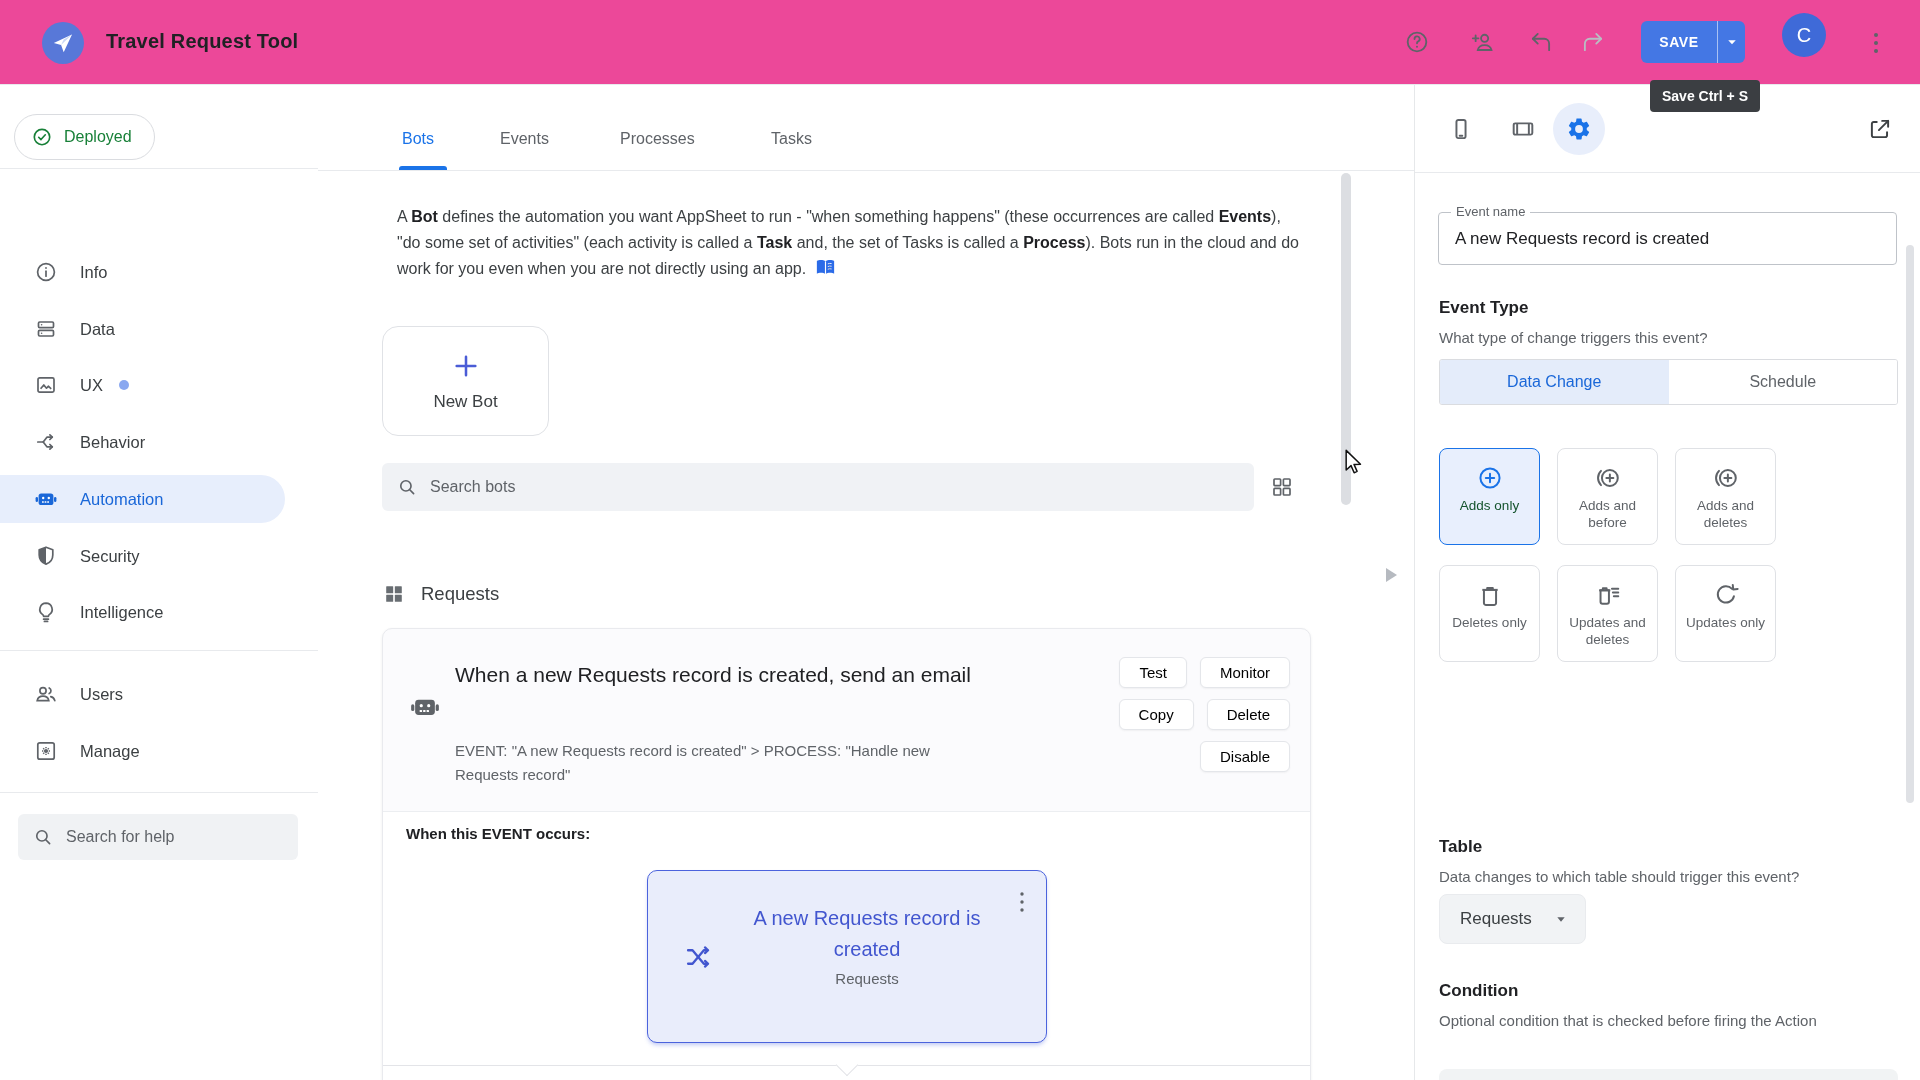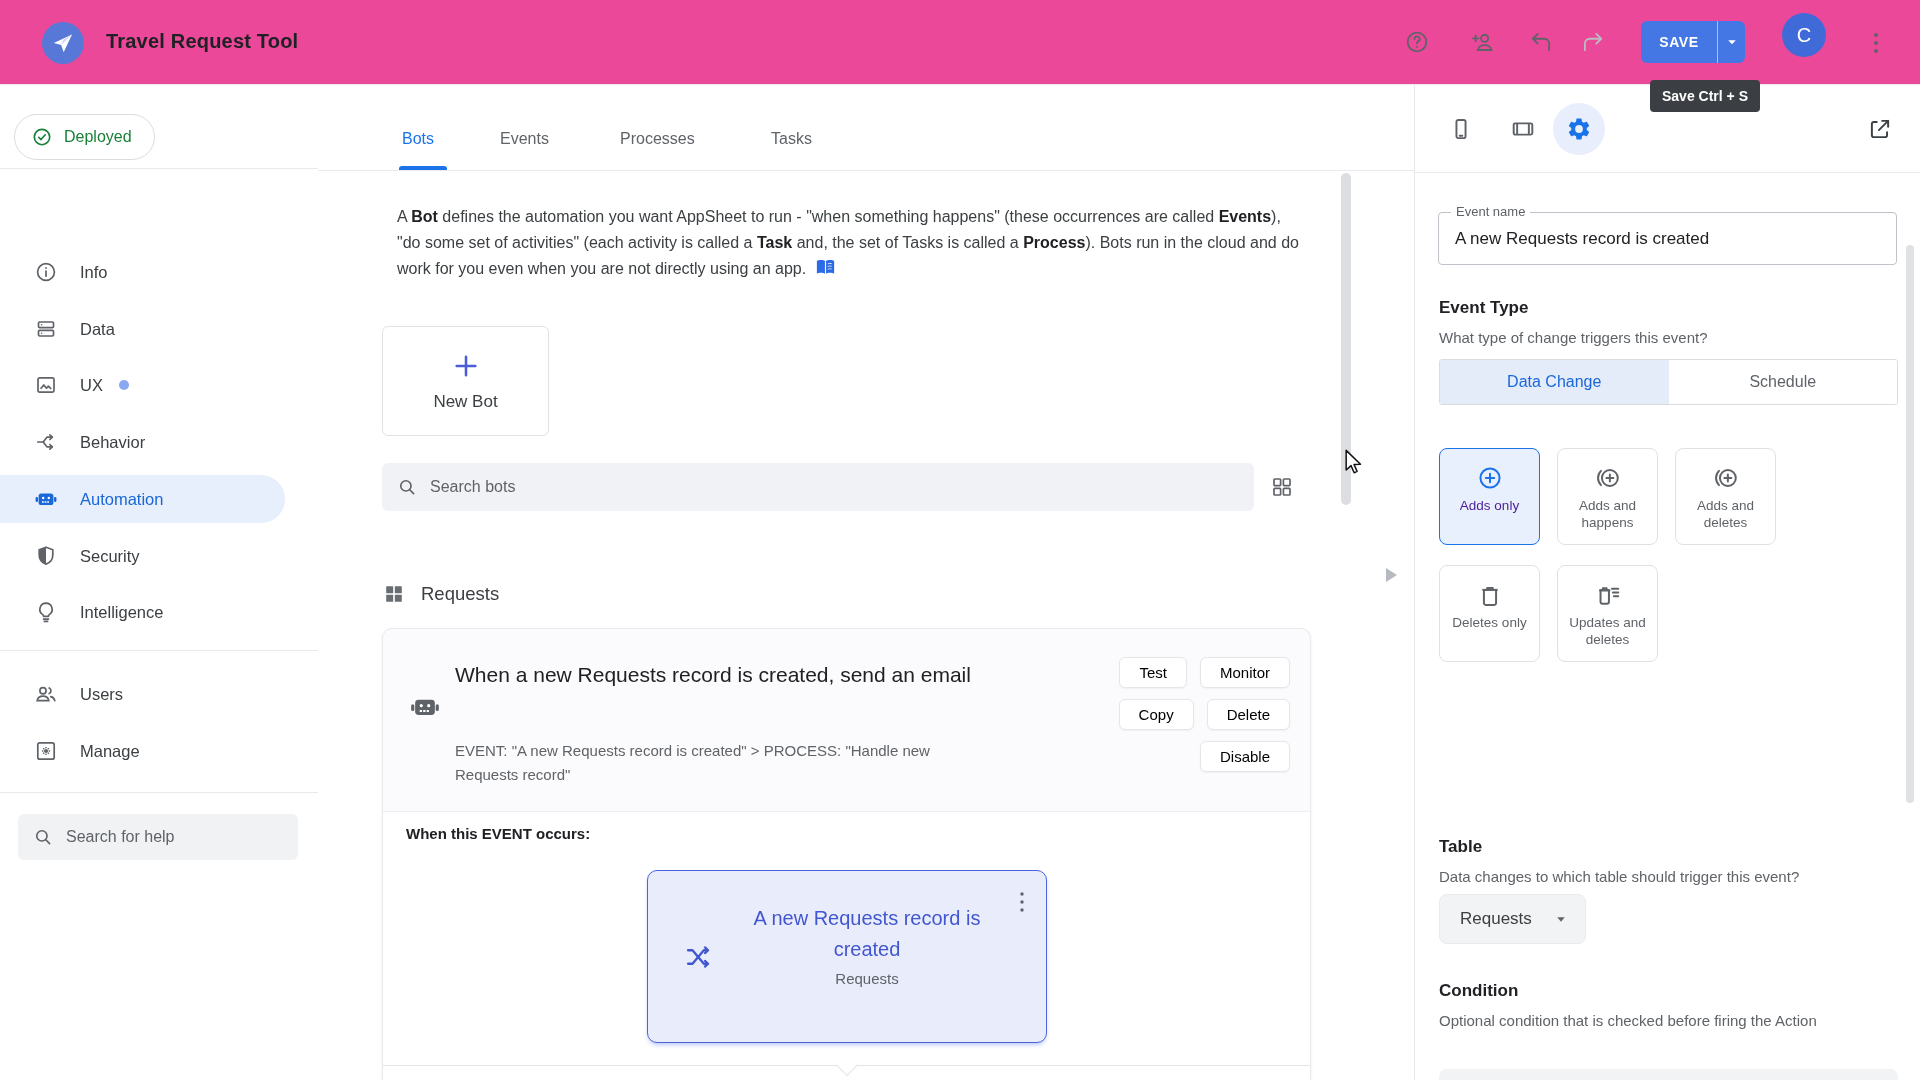--- a/index.html
+++ b/index.html
@@ -47,21 +47,21 @@
   
   .main { position:absolute; left:318px; top:85px; width:1096px; bottom:0; background:#fff; overflow:hidden; }
   .tab { position:absolute; top:45px; font-size:16px; color:#5f6368; cursor:pointer; }
   .tab.active { color:#1a73e8; font-weight:500; }
   .tab-underline { position:absolute; left:81px; top:81px; width:48px; height:4px; background:#1a73e8; border-radius:3px 3px 0 0; }
   .tabs-divider { position:absolute; left:0; top:85px; width:1096px; height:1px; background:#e8eaed; }
   .desc { position:absolute; left:79px; top:119px; width:910px; font-size:16px; line-height:26px; color:#3c4043; }
   .desc b { color:#202124; }
   .book-ic { display:inline-block; vertical-align:-5px; margin-left:8px; cursor:pointer; }
   .newbot { position:absolute; left:64px; top:241px; width:167px; height:110px; border:1px solid #e0e2e6;
-    border-radius:6px; background:#fff; display:flex; flex-direction:column; align-items:center;
+    border-radius:16px; background:#fff; display:flex; flex-direction:column; align-items:center;
     justify-content:center; gap:10px; cursor:pointer; }
   .newbot .nb-lbl { font-size:17px; color:#3c4043; }
   .searchbots { position:absolute; left:64px; top:378px; width:872px; height:48px; background:#f0f2f5;
     border-radius:6px; display:flex; align-items:center; padding:0 14px; gap:12px; }
   .searchbots input { border:none; outline:none; background:transparent; font-size:16px; color:#3c4043; width:700px;
     font-family:"Liberation Sans","DejaVu Sans",sans-serif; }
   .searchbots input::placeholder { color:#5f6368; }
   .gridview { position:absolute; left:952px; top:390px; width:24px; height:24px; cursor:pointer; }
   .sect-head { position:absolute; left:65px; top:498px; display:flex; align-items:center; gap:16px; }
   .sect-head .sh-lbl { font-size:18.5px; color:#3c4043; }
@@ -114,21 +114,21 @@
     border-radius:3px; display:flex; overflow:hidden; }
   .tg { flex:1; display:flex; align-items:center; justify-content:center; font-size:16px; cursor:pointer; }
   .tg.on { background:#e4ecfa; color:#1a67d8; font-weight:500; }
   .tg.off { background:#fff; color:#5f6368; }
   .optgrid { position:absolute; left:24px; top:363px; width:459px; display:grid;
     grid-template-columns:repeat(3,101px); grid-auto-rows:97px; column-gap:17px; row-gap:20px; }
   .opt { border:1px solid #dfe1e5; border-radius:8px; background:#fff; display:flex; flex-direction:column;
     align-items:center; cursor:pointer; padding-top:15px; }
   .opt .olbl { margin-top:5px; font-size:13.5px; line-height:17px; color:#5f6368; text-align:center; padding:0 4px; }
   .opt.sel { border:1.5px solid #1a73e8; background:#e8effd; }
-  .opt.sel .olbl { color:#4c1d95; }
+  .opt.sel .olbl { color:#14532d; }
   .tbl-select { position:absolute; left:24px; top:809px; width:147px; height:50px; background:#f1f3f5;
     border:1px solid #e9ebee; border-radius:8px; display:flex; align-items:center; padding:0 16px 0 20px;
     justify-content:space-between; cursor:pointer; }
   .tbl-select .tval { font-size:17px; color:#3c4043; }
   .cond-input { position:absolute; left:24px; top:984px; width:459px; height:40px; background:#f1f3f4; border-radius:8px; }
 </style>
 </head>
 <body>
 
 <div id="app">
@@ -503,21 +503,21 @@
         <span class="olbl">Adds only</span>
       </div>
       <div class="opt">
         <span>
             <svg width="28" height="28" viewBox="0 0 24 24" fill="none" stroke="#5f6368" stroke-width="1.7" stroke-linecap="round">
               <circle cx="13.6" cy="12" r="6.8"></circle>
               <path d="M13.6 9v6M10.6 12h6"></path>
               <path d="M6 5.9a8.6 8.6 0 0 0 0 12.2"></path>
             </svg>
           </span>
-        <span class="olbl">Adds and happens</span>
+        <span class="olbl">Adds and before</span>
       </div>
       <div class="opt">
         <span>
             <svg width="28" height="28" viewBox="0 0 24 24" fill="none" stroke="#5f6368" stroke-width="1.7" stroke-linecap="round">
               <circle cx="13.6" cy="12" r="6.8"></circle>
               <path d="M13.6 9v6M10.6 12h6"></path>
               <path d="M6 5.9a8.6 8.6 0 0 0 0 12.2"></path>
             </svg>
           </span>
         <span class="olbl">Adds and deletes</span>
@@ -536,20 +536,29 @@
         <span>
             <svg width="28" height="28" viewBox="0 0 24 24" fill="none" stroke="#5f6368" stroke-width="1.7" stroke-linejoin="round">
               <path d="M5.6 8h7.2v9.8a1.7 1.7 0 0 1-1.7 1.7H7.3a1.7 1.7 0 0 1-1.7-1.7z"></path>
               <path d="M4.4 8h9.6"></path>
               <path d="M7.6 8V6.3h3.2V8"></path>
               <path d="M15.4 6.6h5.4M16.2 9.8h4.6M17 13h3.8" stroke-linecap="round"></path>
             </svg>
           </span>
         <span class="olbl">Updates and deletes</span>
       </div>
+      <div class="opt">
+        <span>
+            <svg width="28" height="28" viewBox="0 0 24 24" fill="none" stroke="#5f6368" stroke-width="1.7" stroke-linecap="round" stroke-linejoin="round">
+              <path d="M18.8 13.1a7 7 0 1 1-1.6-6.3"></path>
+              <path d="M17.8 3.4l.4 3.9 3.8-.5"></path>
+            </svg>
+          </span>
+        <span class="olbl">Updates only</span>
+      </div>
     </div>
 
     <div class="p-h" style="top:752px">Table</div>
     <div class="p-sub" style="top:778px">Data changes to which table should trigger this event?</div>
     <div class="tbl-select">
       <span class="tval">Requests</span>
       <span>
           <svg width="16" height="16" viewBox="0 0 24 24">
             <path d="M6.5 9.5h11L12 16z" fill="#5f6368"></path>
           </svg>

